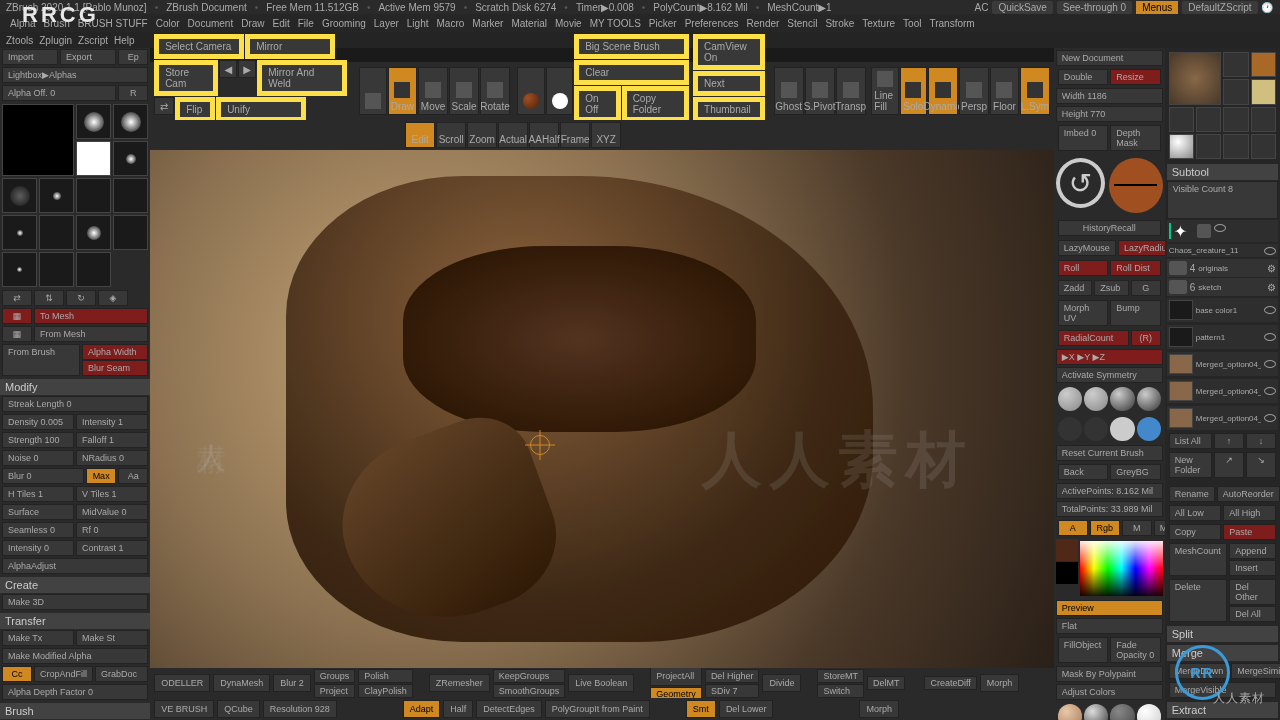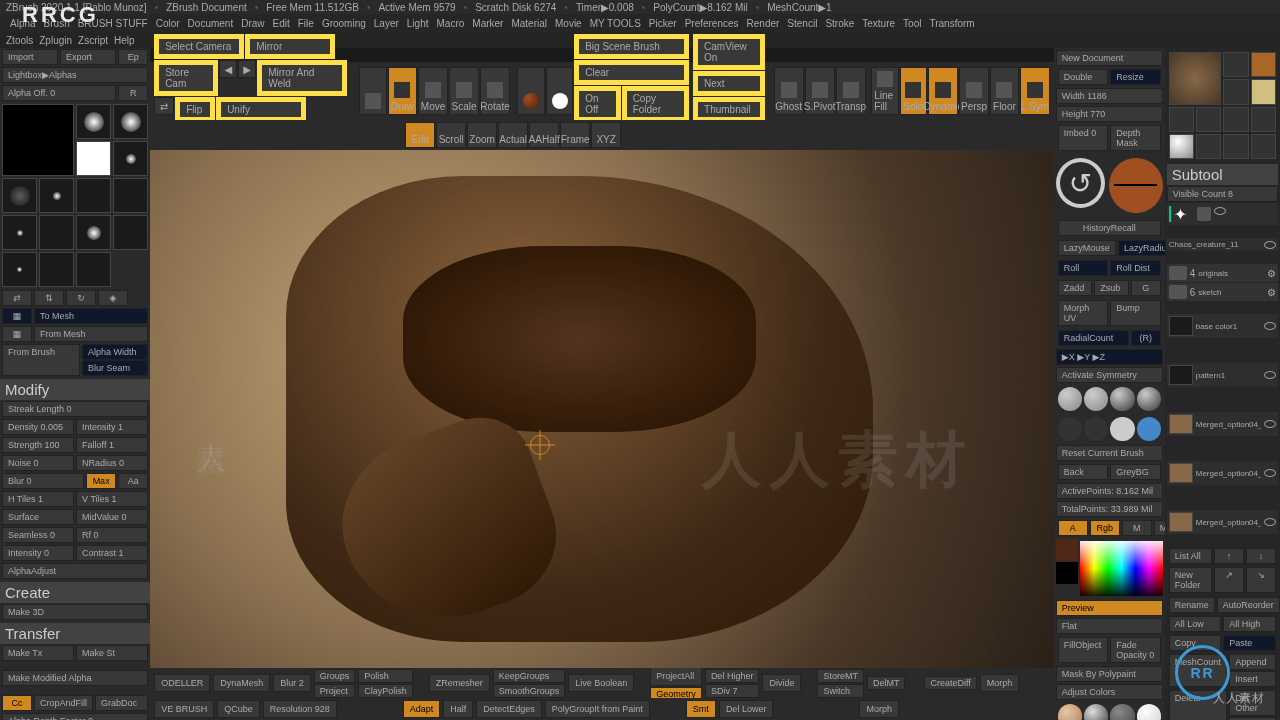--- a/index.html
+++ b/index.html
@@ -31,38 +31,38 @@
 .cursor{position:absolute;left:42%;top:55%;width:20px;height:20px;border:1px solid #d08820;border-radius:50%}
 .cursor::before{content:'';position:absolute;left:50%;top:50%;width:30px;height:1px;background:#d08820;transform:translate(-50%,-50%)}
 .cursor::after{content:'';position:absolute;left:50%;top:50%;width:1px;height:30px;background:#d08820;transform:translate(-50%,-50%)}
 .watermark{position:absolute;right:80px;top:270px;font-size:60px;color:rgba(180,180,180,0.15);font-weight:bold;letter-spacing:8px}
 .watermark2{position:absolute;left:40px;top:270px;font-size:30px;color:rgba(180,180,180,0.12);writing-mode:vertical-lr}
 .bottombar{height:30px;background:#2a2a2a;display:flex;align-items:center;padding:0 4px;gap:3px}
 .bbtn{background:#383838;padding:3px 6px;font-size:9px;border:1px solid #222}
 .bbtn.orange{background:#d08820;color:#000}
 .rightpanel{width:125px;background:#2a2a2a;display:flex;flex-direction:column;overflow:hidden;padding:2px;gap:2px}
 .rightpanel2{width:130px;background:#262626;display:flex;flex-direction:column;overflow:hidden;padding:2px;gap:1px}
-.section-hdr{background:#424242;padding:2px 5px;font-size:15px;color:#ccc;margin-top:2px}
+.section-hdr{background:#424242;padding:2px 5px;font-size:11px;color:#ccc;margin-top:2px}
 .prow{display:flex;gap:2px;padding:1px 2px}
 .pbtn{background:#383838;padding:2px 5px;font-size:9px;flex:1;border:1px solid #222;text-align:left}
 .pbtn.small{flex:0;min-width:30px;text-align:center}
 .pbtn.orange{background:#d08820;color:#000}
-.pbtn.dark{background:#0f172a}
+.pbtn.dark{background:#7f1d1d}
 .alpha-grid{display:grid;grid-template-columns:repeat(4,1fr);gap:2px;padding:2px}
 .alpha-item{aspect-ratio:1;background:#1a1a1a;border:1px solid #444;display:flex;align-items:center;justify-content:center;font-size:7px;position:relative}
 .alpha-item .dot{width:20px;height:20px;background:radial-gradient(circle,#fff 0%,#666 60%,#000 100%);border-radius:50%}
 .depth-circle{width:55px;height:55px;border-radius:50%;background:#a05020;margin:4px auto;position:relative}
 .depth-circle::after{content:'';position:absolute;left:10%;top:48%;width:80%;height:2px;background:#000}
 .history-icon{width:50px;height:50px;border-radius:50%;background:#2a2a2a;margin:4px auto;position:relative;border:4px solid #ccc}
 .history-icon::before{content:'↺';position:absolute;left:50%;top:50%;transform:translate(-50%,-50%);font-size:28px;color:#ccc}
 .color-picker{width:100%;height:55px;background:linear-gradient(to right,#ff0000,#ffff00,#00ff00,#00ffff,#0000ff,#ff00ff,#ff0000);margin:2px 0;position:relative}
 .color-picker::before{content:'';position:absolute;inset:0;background:linear-gradient(to bottom,rgba(255,255,255,0.9),transparent 50%,rgba(0,0,0,0.9))}
 .mat-grid{display:grid;grid-template-columns:repeat(4,1fr);gap:2px;padding:2px}
 .mat-ball{aspect-ratio:1;border-radius:50%;background:radial-gradient(circle at 35% 30%,#ddd,#888 50%,#333)}
-.subtool-row{display:flex;align-items:center;gap:3px;padding:2px;background:#2e2e2e;margin:12px 0}
+.subtool-row{display:flex;align-items:center;gap:3px;padding:2px;background:#2e2e2e;margin:1px 0}
 .subtool-icon{width:24px;height:20px;background:#1a1a1a;border:1px solid #444}
 .subtool-name{flex:1;font-size:8px;overflow:hidden}
 .eye{width:12px;height:8px;border-radius:50%;border:1px solid #999}
 .folder-row{display:flex;align-items:center;gap:3px;padding:2px;background:#333}
 .folder-ic{width:18px;height:14px;background:#555;border-radius:2px}
 .smallicons{display:flex;gap:3px;padding:2px}
 .smicon{width:14px;height:14px;background:#555;border-radius:2px}
 .tool-thumbs{display:grid;grid-template-columns:repeat(4,1fr);gap:2px;padding:2px}
 .tool-thumb{aspect-ratio:1;background:#333;border:1px solid #444;position:relative}
 .rrcg-logo{position:absolute;right:15px;bottom:15px;width:90px;height:60px}
@@ -85,20 +85,28 @@
   <span>Active Mem 9579</span>
     <span class="sep">•</span>
   <span>Scratch Disk 6274</span>
     <span class="sep">•</span>
   <span>Timer▶0.008</span>
     <span class="sep">•</span>
   <span>PolyCount▶8.162 Mil</span>
     <span class="sep">•</span>
   <span>MeshCount▶1</span>
   <div style="flex:1"></div>
+  <div class="topright">
+    <span>AC</span>
+    <span class="btn">QuickSave</span>
+    <span class="btn">See-through 0</span>
+    <span class="menus">Menus</span>
+    <span class="btn">DefaultZScript</span>
+    <span>🕐</span>
+  </div>
 </div>
 
 <div class="menubar">
   <span>Alpha</span>
   <span>Brush</span>
   <span>BRUSH STUFF</span>
   <span>Color</span>
   <span>Document</span>
   <span>Draw</span>
   <span>Edit</span>
@@ -232,21 +240,21 @@
         <div class="pbtn">Contrast 1</div>
       </div>
   <div class="pbtn" style="margin:1px 2px">AlphaAdjust</div>
   <div class="section-hdr">Create</div>
   <div class="pbtn" style="margin:1px 2px">Make 3D</div>
   <div class="section-hdr">Transfer</div>
   <div class="prow">
         <div class="pbtn">Make Tx</div>
         <div class="pbtn">Make St</div>
       </div>
-  <div class="pbtn" style="margin:8px 2px">Make Modified Alpha</div>
+  <div class="pbtn" style="margin:1px 2px">Make Modified Alpha</div>
   <div style="height:6px"></div>
   <div class="prow">
         <div class="pbtn small orange">Cc</div>
         <div class="pbtn">CropAndFill</div>
         <div class="pbtn">GrabDoc</div>
       </div>
   <div class="pbtn" style="margin:1px 2px">Alpha Depth Factor 0</div>
   <div style="flex:1"></div>
   <div class="section-hdr">Brush</div>
   <div class="prow">

